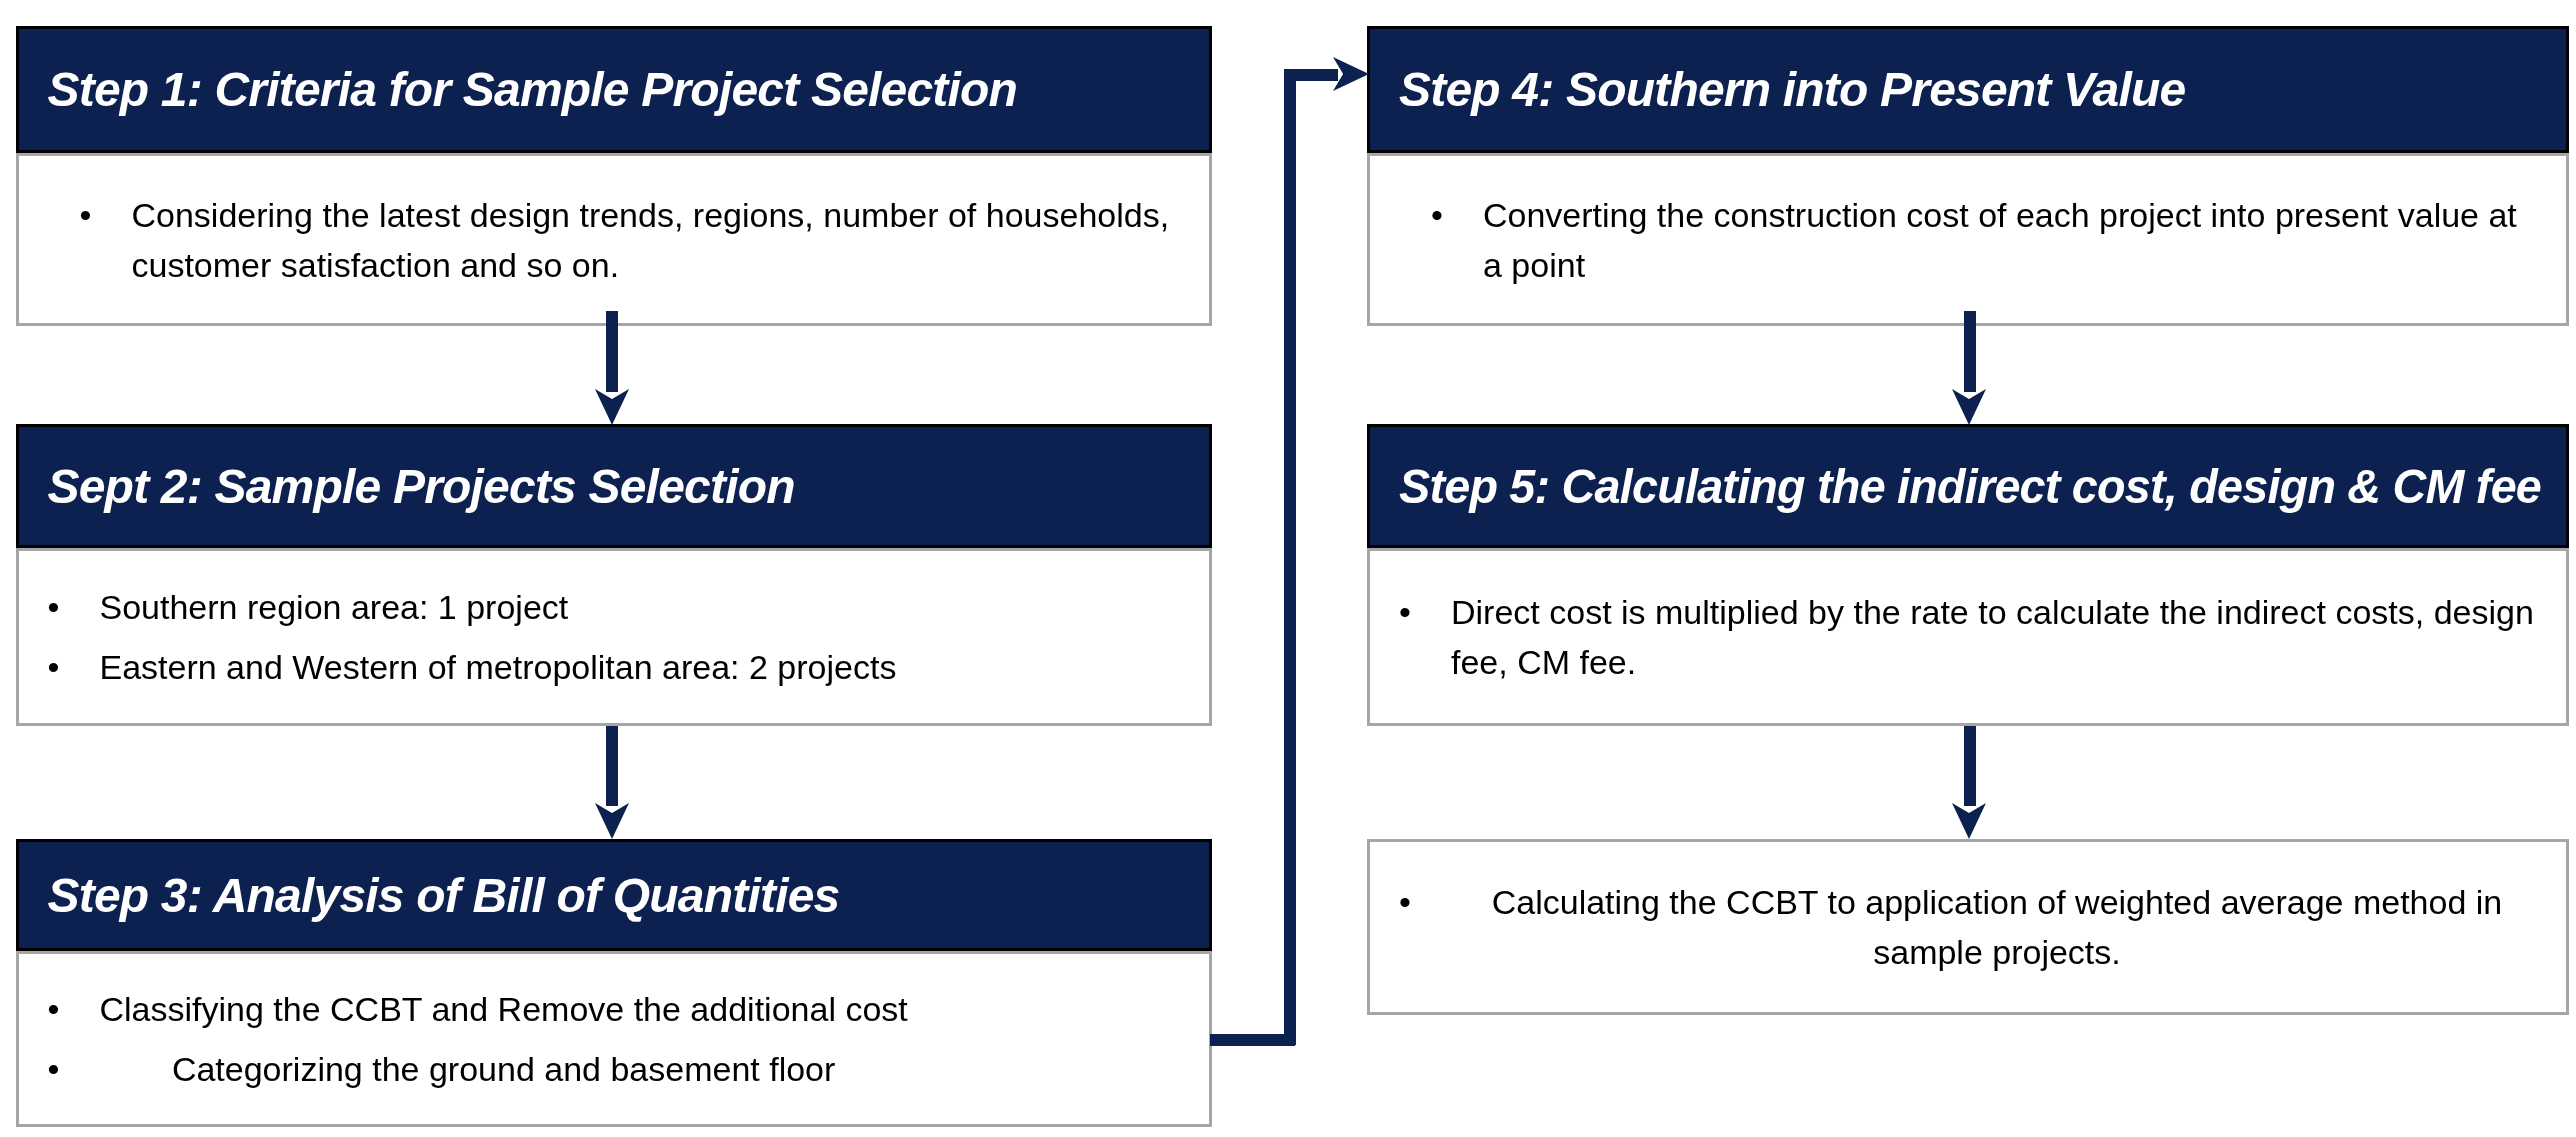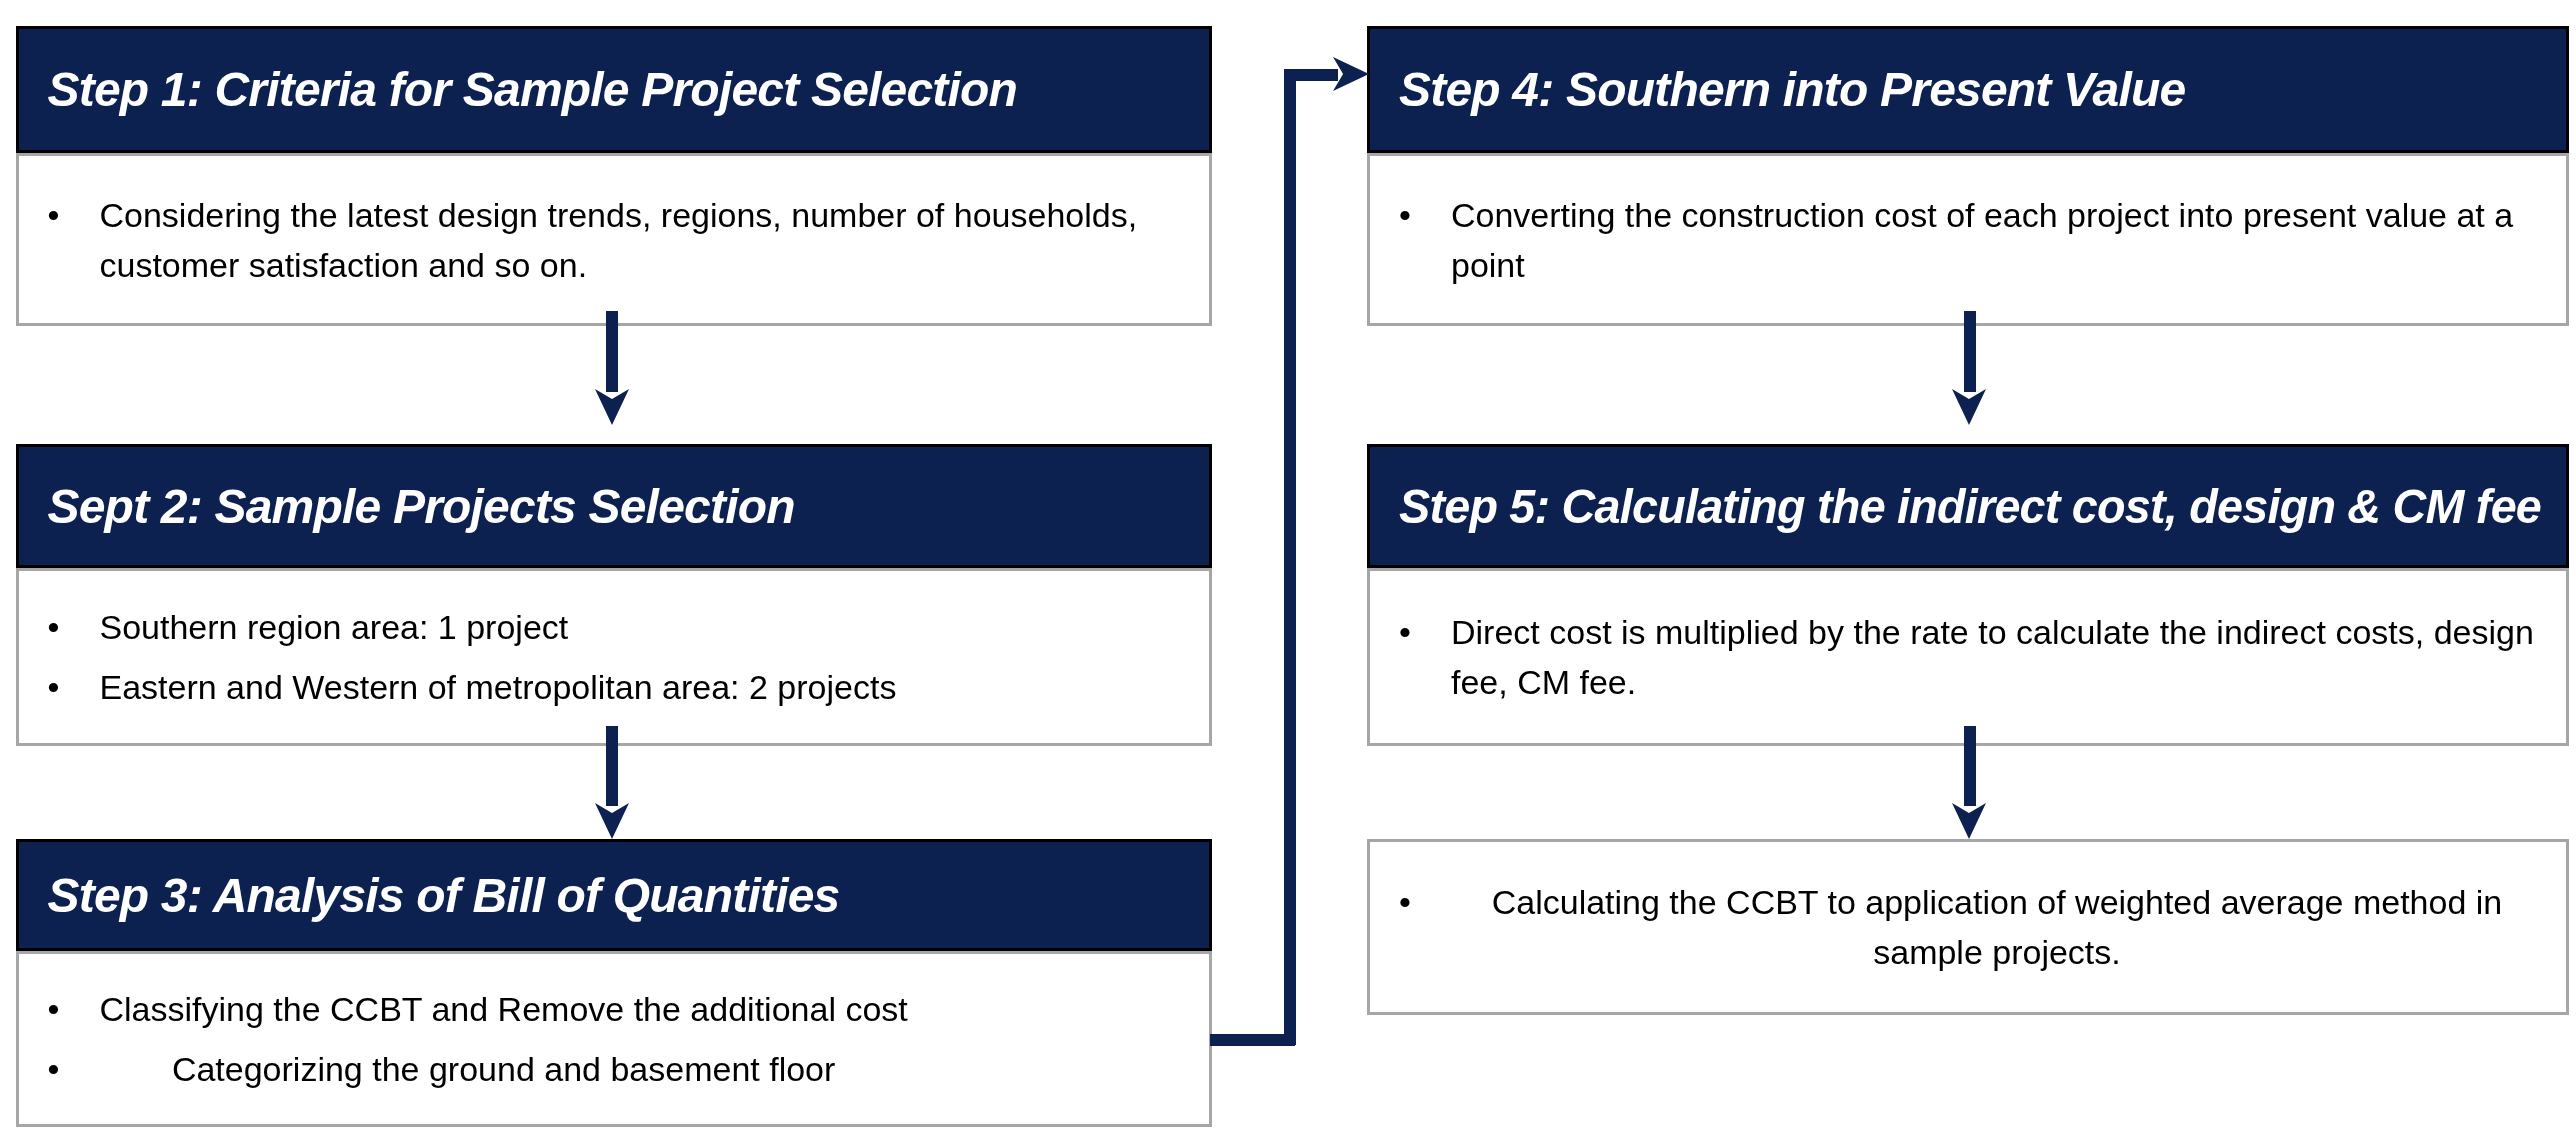--- a/index.html
+++ b/index.html
@@ -12,21 +12,21 @@
     width:2576px;
     height:1137px;
     background:#ffffff;
     font-family:"Liberation Sans", sans-serif;
     overflow:hidden;
   }
   .step{position:absolute;}
   .col-left{left:15.5px;width:1196px;}
   .col-right{left:1367px;width:1202px;}
   .r1{top:26px;}
-  .r2{top:444px;border-radius:31px;}
+  .r2{top:424px;border-radius:31px;}
   .r3{top:839px;}
   .hd{
     box-sizing:border-box;
     width:100%;
     background:var(--navy);
     border:3.1px solid #000000;
     display:flex;
     align-items:center;
     padding-left:29px;
     padding-right:17px;
@@ -46,21 +46,21 @@
     letter-spacing:-0.8px;
   }
   .bd{
     box-sizing:border-box;
     width:100%;
     background:#ffffff;
     border:3.1px solid var(--gray);
     display:flex;
     align-items:center;
   }
-  .r1 .bd{height:173px;}
+  .r1 .bd{height:173px;padding-left:32px;}
   .r2 .bd{height:178px;}
   .r3 .bd{height:176px;text-align:center;}
   .bd ul{
     list-style:none;
     margin:0;
     padding:0 23px 0 29px;
   }
   .bd li{
     position:relative;
     padding-left:52px;

